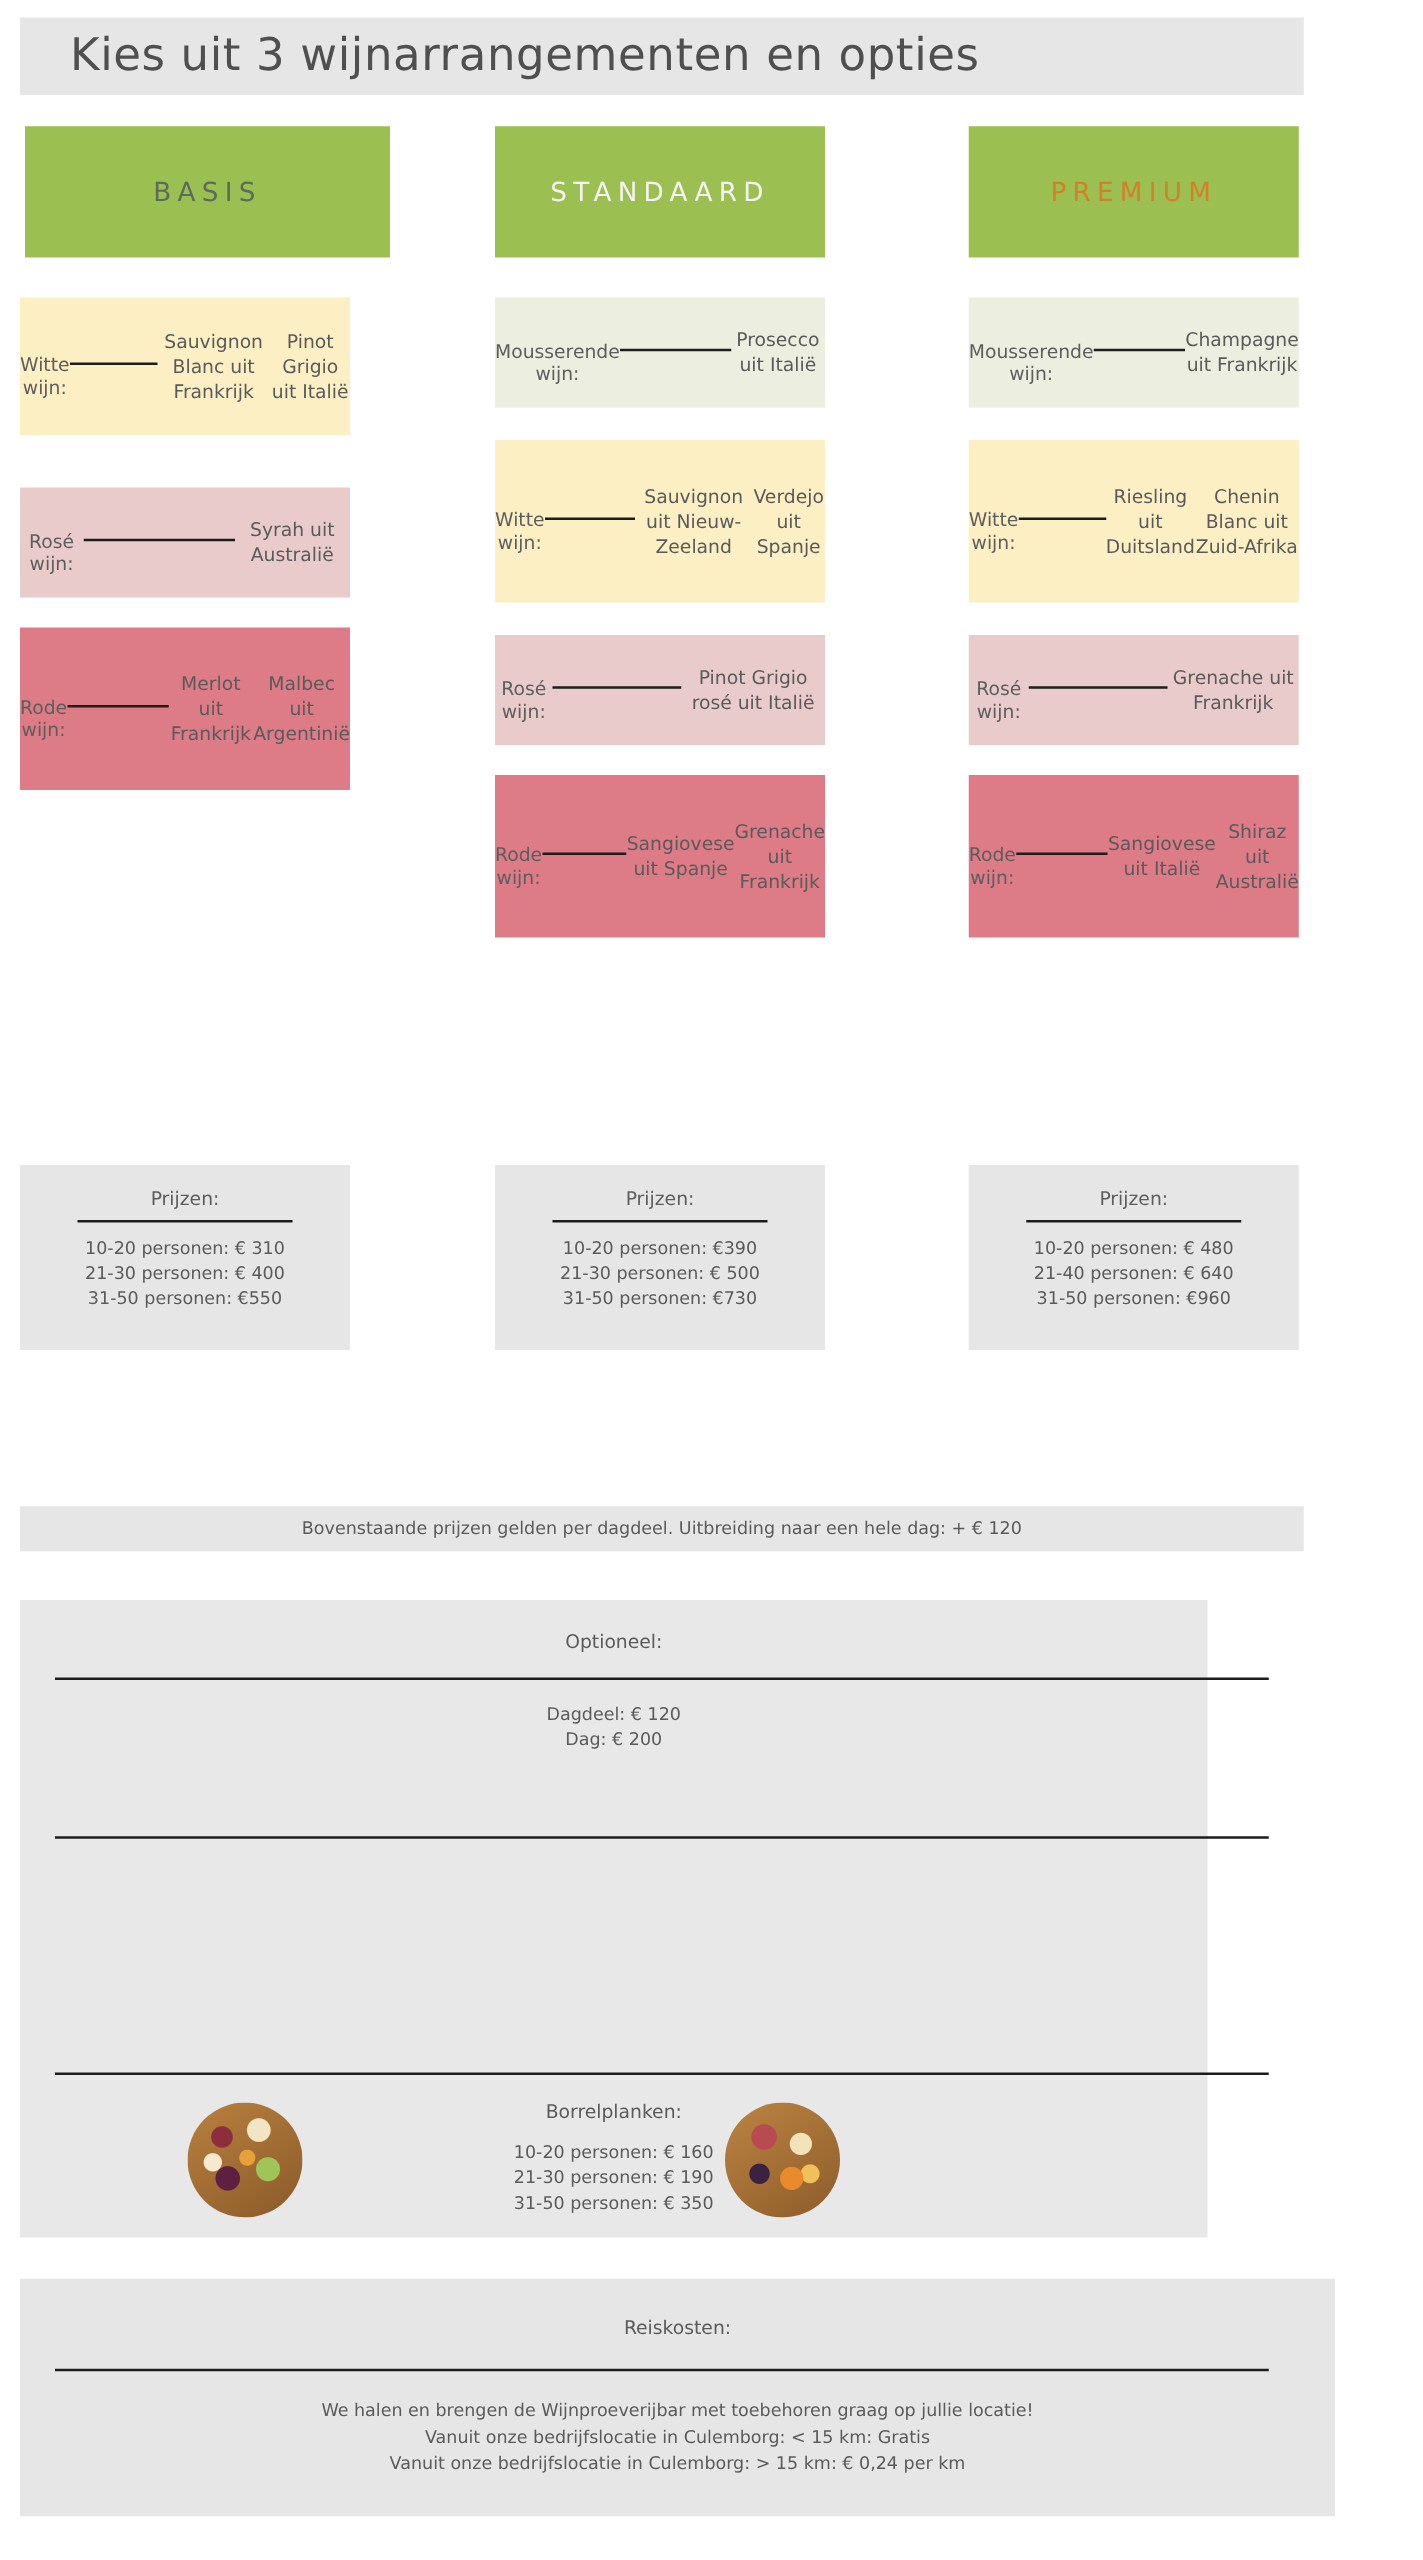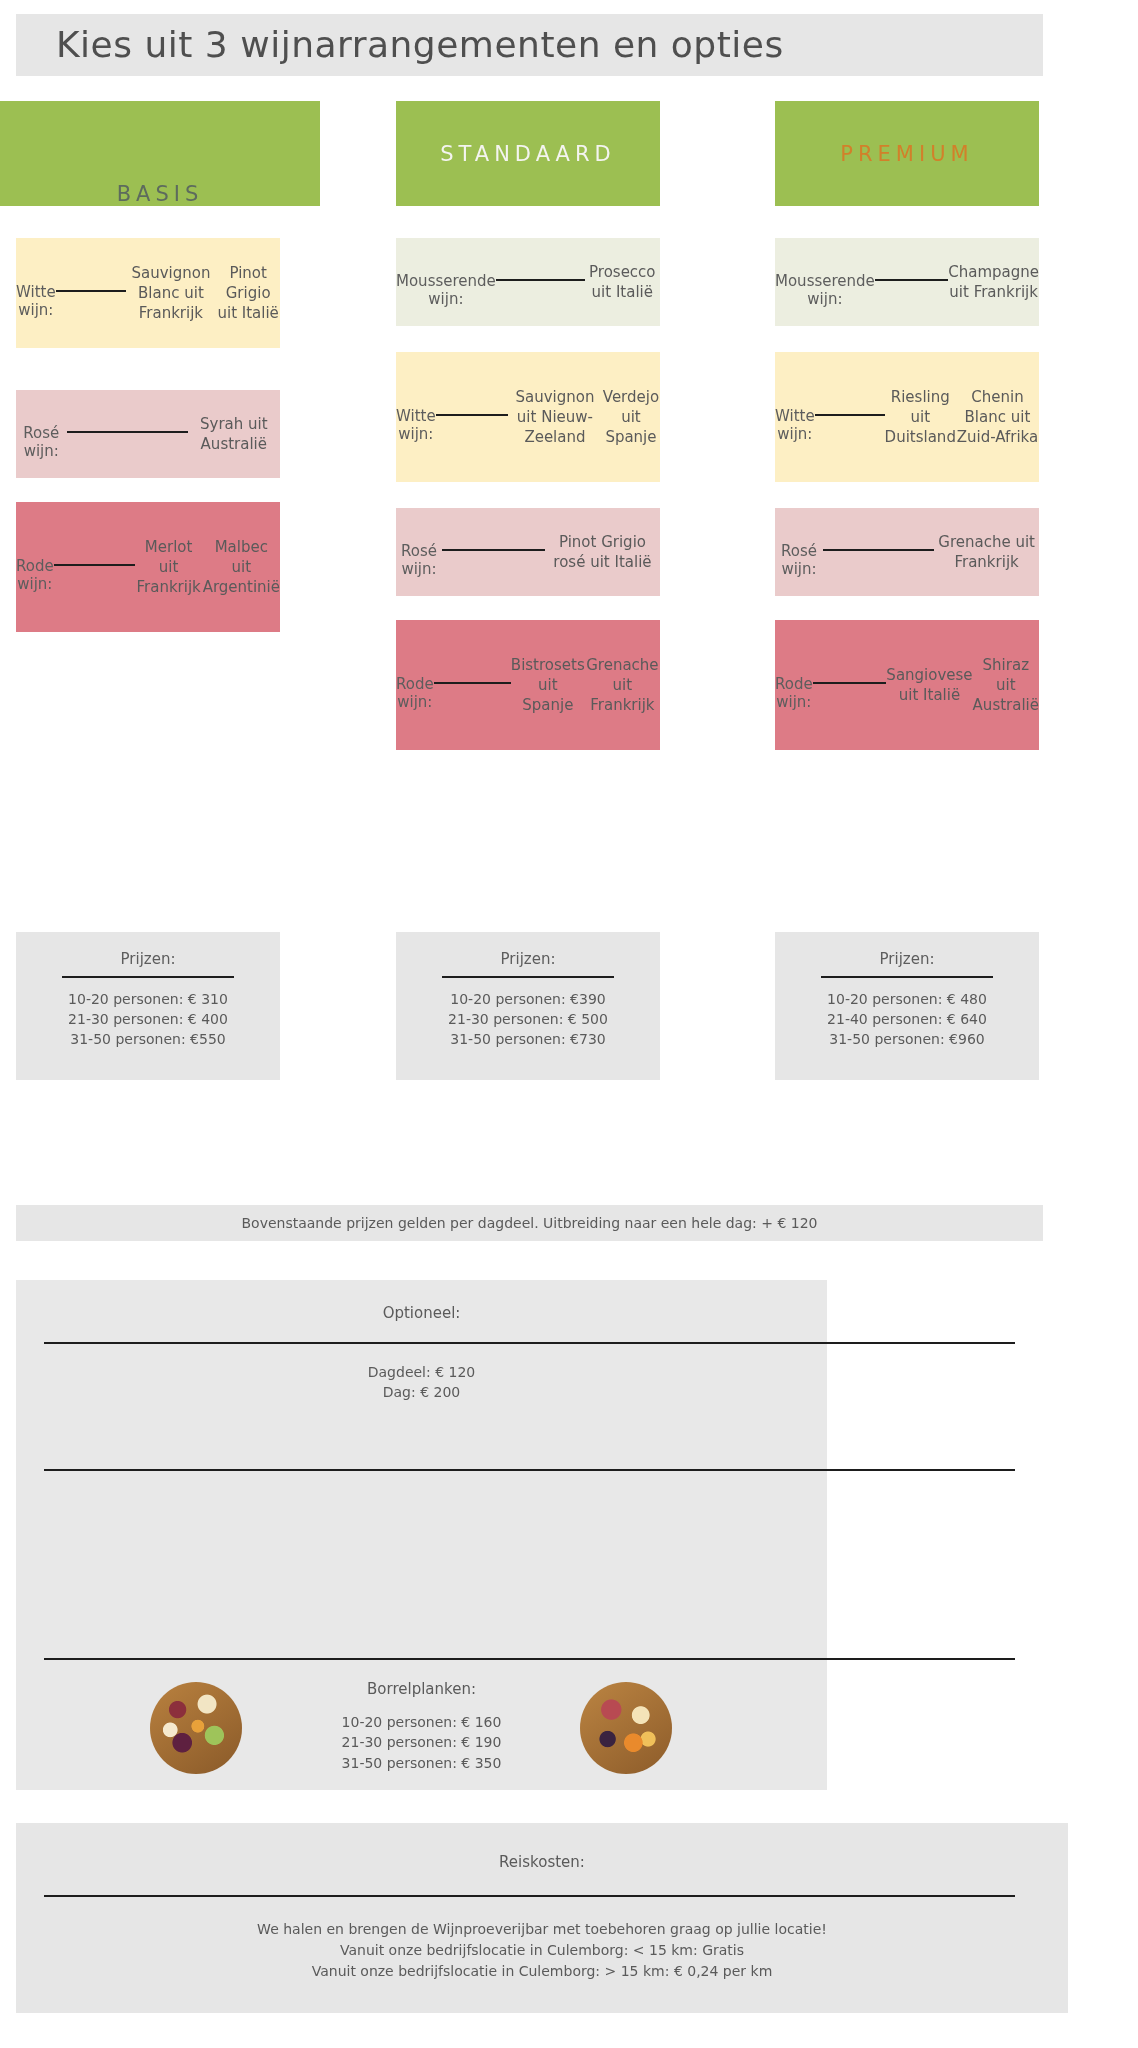--- a/index.html
+++ b/index.html
@@ -23,21 +23,21 @@
     font-size:36px;letter-spacing:.5px;color:#4f4f4f;
     font-weight:400;padding-left:40px;line-height:1;
   }
 
   
   .tier-head{
     position:absolute;top:101px;height:105px;
     background:#9cbf52;
     display:flex;align-items:center;justify-content:center;
   }
-  .tier-head.c1{left:0;width:320px;align-items:flex-end;}
+  .tier-head.c1{left:20px;width:292px;}
   .tier-head.c2{left:396px;width:264px;}
   .tier-head.c3{left:775px;width:264px;}
   .tier-label{font-size:21px;letter-spacing:5px;font-weight:400;}
   .tier-label.basis{color:#5d6b5d;}
   .tier-label.standaard{color:#f4f4f0;}
   .tier-label.premium{color:#d2802a;}
 
   
   .card{
     position:absolute;
@@ -76,21 +76,21 @@
 
   
   .notice{
     position:absolute;left:16px;top:1205px;width:1027px;height:36px;
     background:#e6e6e6;display:flex;align-items:center;justify-content:center;
     font-size:14px;color:#5a5a5a;
   }
 
   
   .optional{
-    position:absolute;left:16px;top:1280px;width:811px;height:510px;
+    position:absolute;left:16px;top:1280px;width:950px;height:510px;
     background:#e8e8e8;
   }
   .opt-title{
     position:absolute;left:0;top:24px;width:100%;text-align:center;
     font-size:15px;color:#5a5a5a;
   }
   .opt-rule{
     position:absolute;left:28px;width:971px;height:2px;background:#1d1d1d;
   }
   .opt-block{position:absolute;left:0;width:100%;text-align:center;}
@@ -194,21 +194,21 @@
 
   <div class="card x2 bg-rose" style="top:508px;height:88px;">
     <div class="hdr">Rosé wijn:</div>
     <div class="rule" style="width:170px;"></div>
     <div class="item">Pinot Grigio rosé uit Italië</div>
   </div>
 
   <div class="card x2 bg-red" style="top:620px;height:130px;">
     <div class="hdr">Rode  wijn:</div>
     <div class="rule" style="width:170px;"></div>
-    <div class="item">Bistrosets uit Spanje</div>
+    <div class="item">Sangiovese uit Spanje</div>
     <div class="item">Grenache uit Frankrijk</div>
   </div>
 
   <div class="card x3 bg-sparkle" style="top:238px;height:88px;">
     <div class="hdr">Mousserende wijn:</div>
     <div class="rule" style="width:164px;"></div>
     <div class="item">Champagne uit Frankrijk</div>
   </div>
 
   <div class="card x3 bg-white-wine" style="top:352px;height:130px;">

